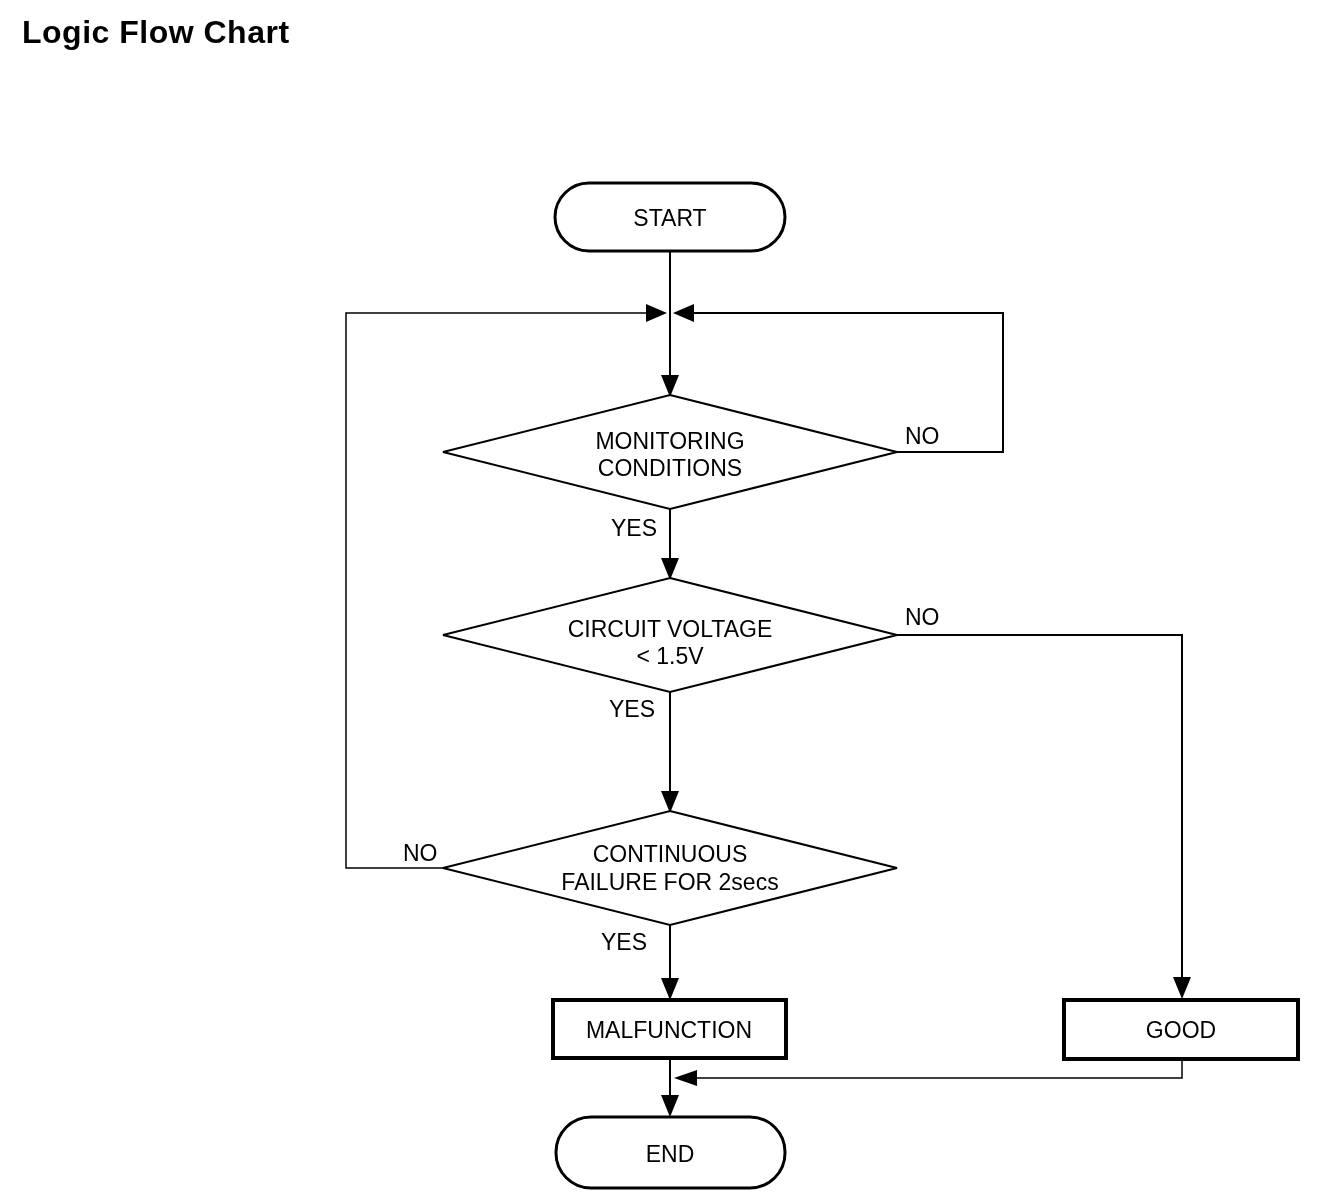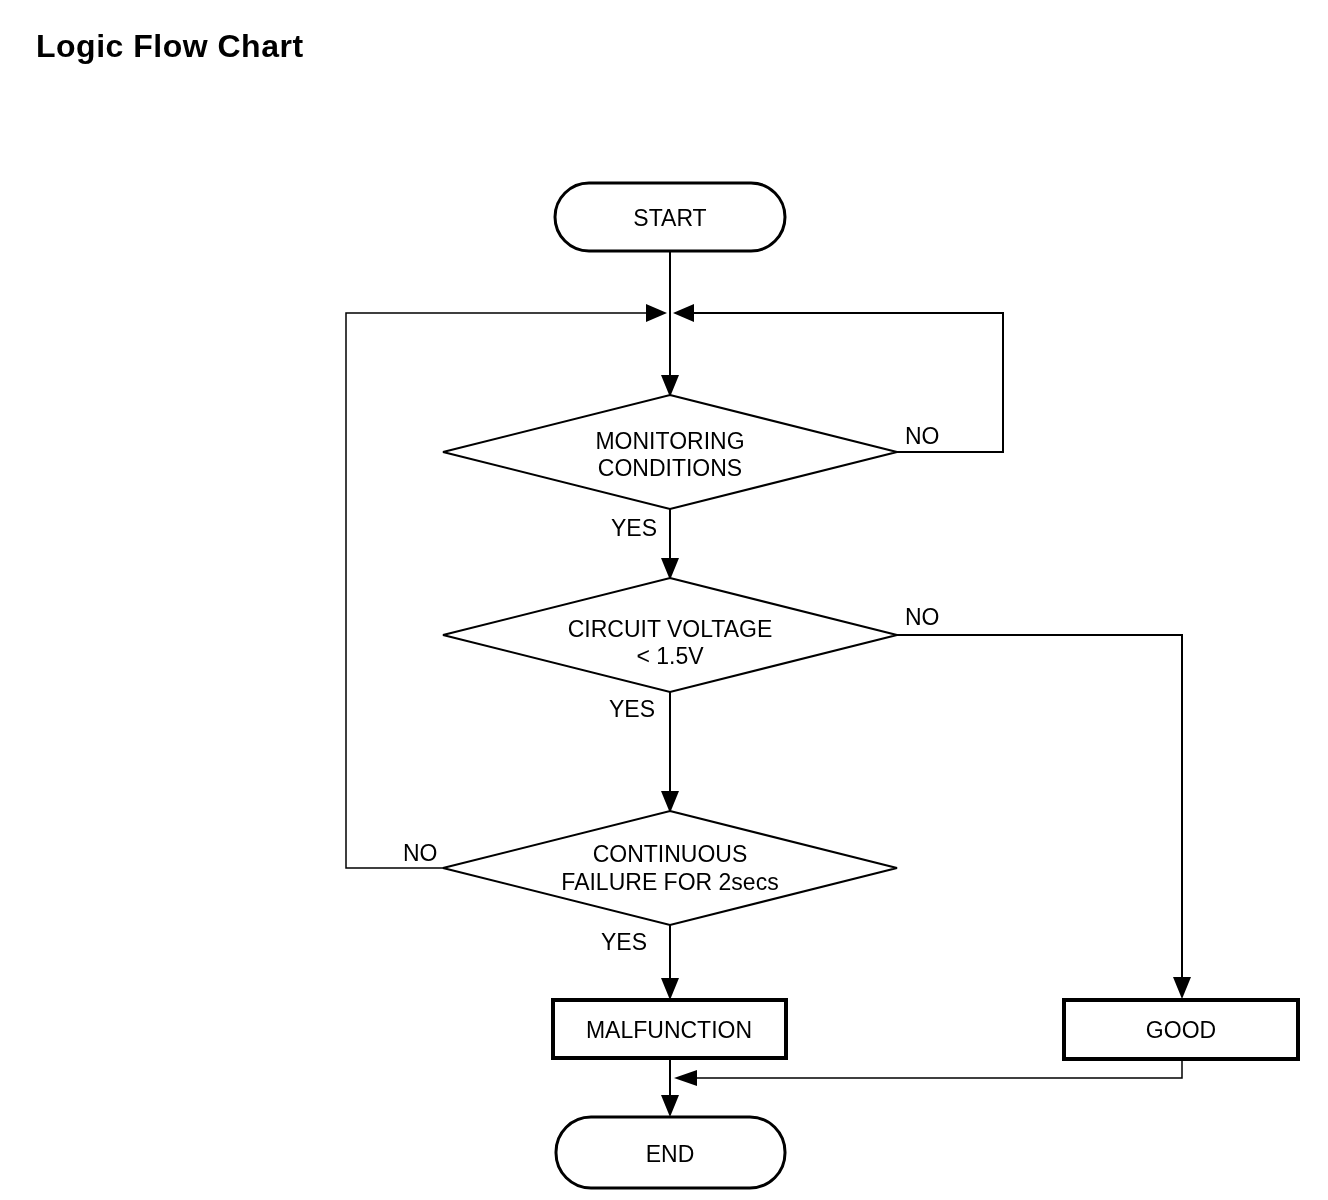--- a/index.html
+++ b/index.html
@@ -8,21 +8,21 @@
     width: 1328px;
     height: 1200px;
     background: #ffffff;
     font-family: "Liberation Sans", "DejaVu Sans", sans-serif;
     overflow: hidden;
   }
   .page-title {
     position: absolute;
     left: 20px;
     top: 12px;
-    margin: 16px;
+    margin: 2px;
     font-size: 32px;
     font-weight: bold;
     color: #000000;
     letter-spacing: 0.5px;
   }
   svg.flow { position: absolute; left: 0; top: 0; }
   svg.flow text {
     font-family: "Liberation Sans", "DejaVu Sans", sans-serif;
     font-size: 23px;
     fill: #000000;

